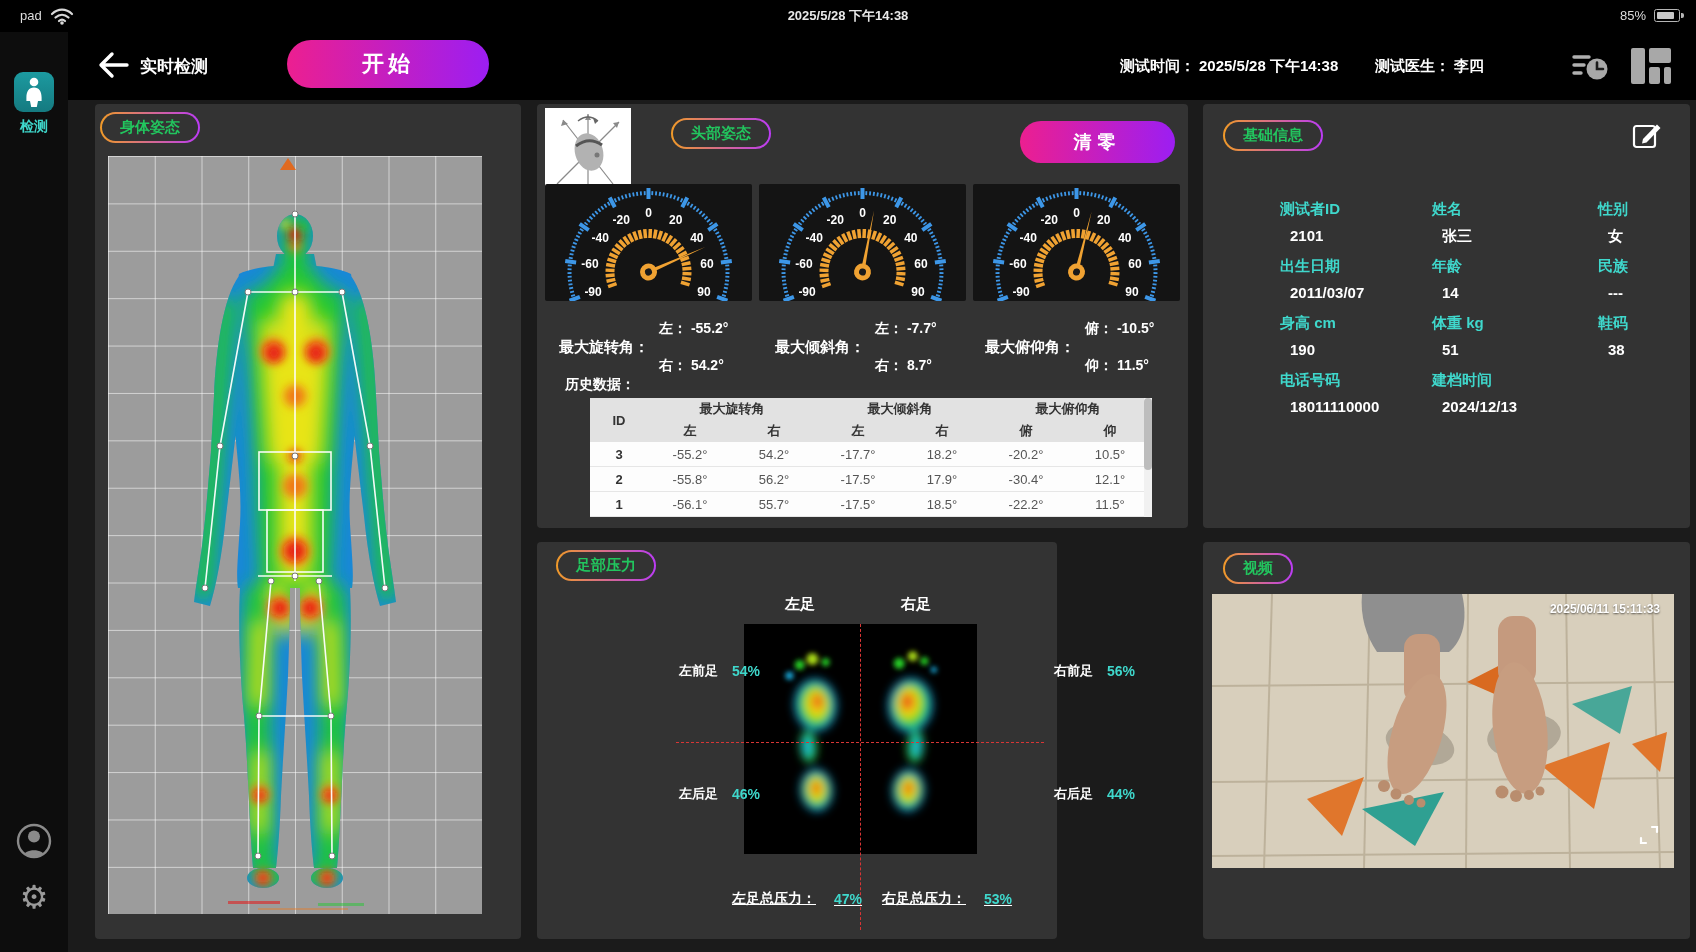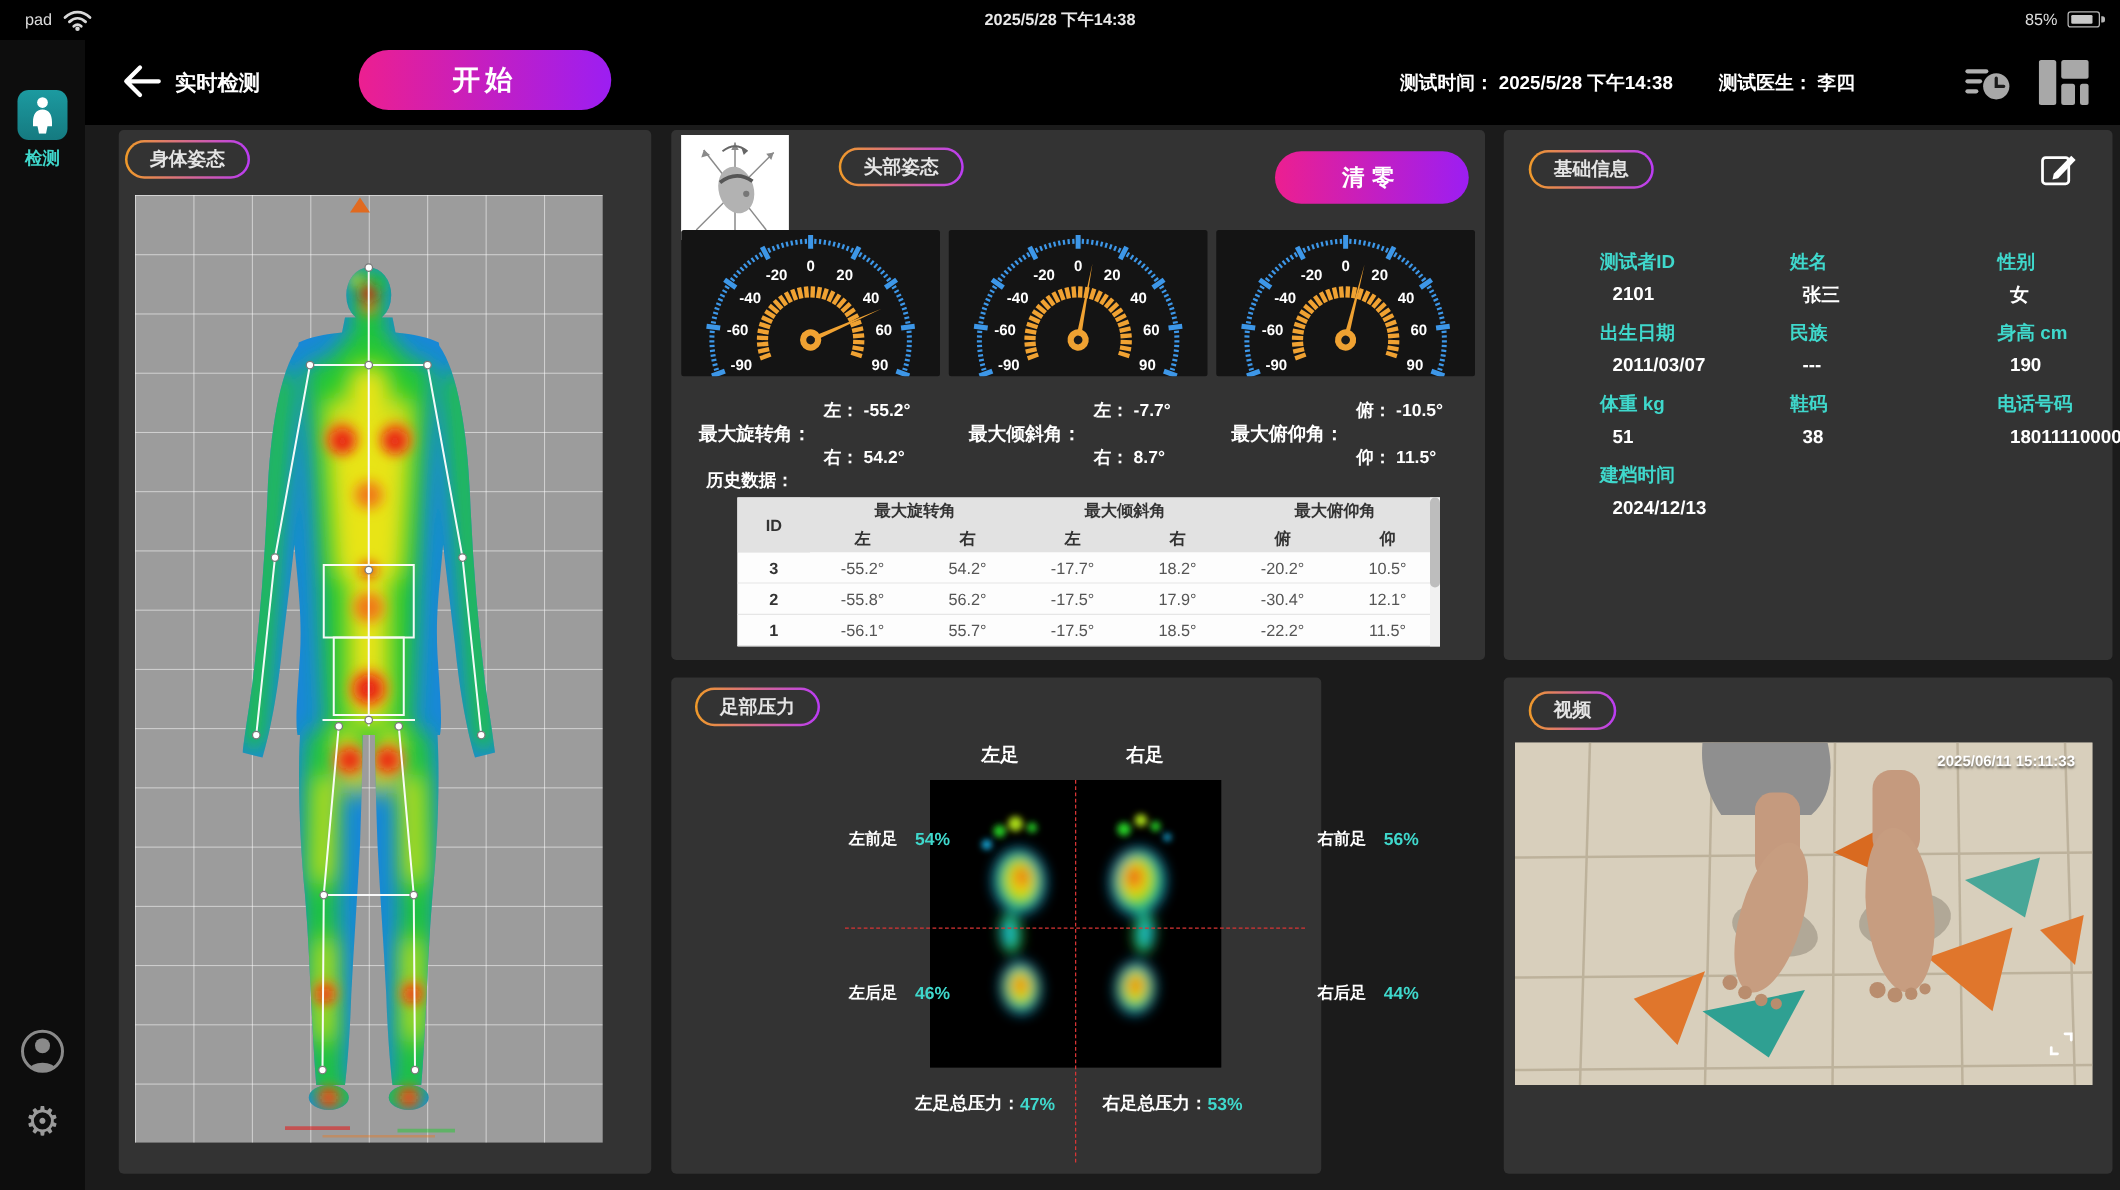--- a/index.html
+++ b/index.html
@@ -32,21 +32,21 @@
   .gbtn{border:none;border-radius:26px;background:linear-gradient(90deg,#ec1f90,#9c1ef2);
         color:#fff;font-weight:bold;cursor:pointer;font-family:inherit;}
   .start-btn{position:absolute;left:219px;top:8px;width:202px;height:48px;font-size:22px;letter-spacing:4px;}
   .meta{position:absolute;top:25px;font-size:15px;font-weight:bold;white-space:nowrap;}
   .meta span{margin-right:4px;}
   .hicon{position:absolute;top:16px;cursor:pointer;}
 
   
   .panel{position:absolute;background:#333;border-radius:4px;}
   .badge{position:absolute;padding:2px;border-radius:18px;background:linear-gradient(90deg,#f09a28,#bb3bf5);}
-  .badge-inner{background:#333;border-radius:16px;padding:4px 18px;font-size:15px;font-weight:bold;color:#e5e5e5;white-space:nowrap;}
+  .badge-inner{background:#333;border-radius:16px;padding:4px 18px;font-size:15px;font-weight:bold;color:#22c55e;white-space:nowrap;}
 
   
   .grid-area{position:absolute;left:13px;top:52px;width:374px;height:758px;background:#9c9c9c;
     background-image:linear-gradient(rgba(255,255,255,.55) 1px,transparent 1px),
                      linear-gradient(90deg,rgba(255,255,255,.55) 1px,transparent 1px);
     background-size:46.75px 47.4px;}
 
   
   .head-img{position:absolute;left:8px;top:4px;width:86px;height:84px;background:#fff;}
   .clear-btn{position:absolute;left:483px;top:17px;width:155px;height:42px;font-size:18px;letter-spacing:6px;}
@@ -69,21 +69,21 @@
   .ht-thumb{position:absolute;right:0;top:0;width:8px;height:72px;background:#bdbdbd;border-radius:4px;}
 
   
   .foot-label{position:absolute;top:53px;font-size:15px;font-weight:bold;}
   .foot-box{position:absolute;left:207px;top:82px;width:233px;height:230px;background:#000;}
   .dash-h{position:absolute;left:139px;top:200px;width:368px;border-top:1.5px dashed #d93535;}
   .dash-v{position:absolute;left:323px;top:82px;height:306px;border-left:1.5px dashed #d93535;}
   .metric{position:absolute;display:flex;gap:14px;align-items:center;white-space:nowrap;}
   .metric .mlabel{font-size:13px;font-weight:bold;color:#fff;margin-left:48px;}
   .metric .mval{font-size:14px;font-weight:bold;color:#3fd8cc;}
-  .total{position:absolute;top:332px;display:flex;gap:0;align-items:center;white-space:nowrap;}
+  .total{position:absolute;top:348px;display:flex;gap:18px;align-items:center;white-space:nowrap;text-decoration:underline;}
   .total .tlabel{font-size:14px;font-weight:bold;}
   .total .tval{font-size:14px;font-weight:bold;color:#3fd8cc;}
 
   
   .edit-btn{position:absolute;left:428px;top:14px;width:32px;height:32px;cursor:pointer;}
   .info-grid{position:absolute;left:77px;top:96px;width:392px;display:grid;
              grid-template-columns:152px 166px 74px;grid-auto-rows:57px;}
   .info-field .flabel{font-size:15px;font-weight:bold;color:#3fd8cc;white-space:nowrap;}
   .info-field .fvalue{font-size:15px;font-weight:bold;color:#fff;margin-top:8px;padding-left:10px;white-space:nowrap;}
 
@@ -907,20 +907,24 @@
         </div>
       <div class="info-field">
           <div class="flabel">性别</div>
           <div class="fvalue">女</div>
         </div>
       <div class="info-field">
           <div class="flabel">出生日期</div>
           <div class="fvalue">2011/03/07</div>
         </div>
       <div class="info-field">
+          <div class="flabel">年龄</div>
+          <div class="fvalue">14</div>
+        </div>
+      <div class="info-field">
           <div class="flabel">民族</div>
           <div class="fvalue">---</div>
         </div>
       <div class="info-field">
           <div class="flabel">身高 cm</div>
           <div class="fvalue">190</div>
         </div>
       <div class="info-field">
           <div class="flabel">体重 kg</div>
           <div class="fvalue">51</div>

